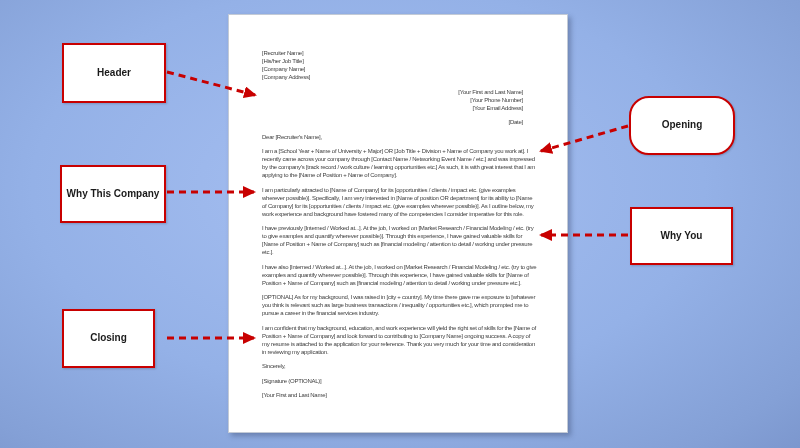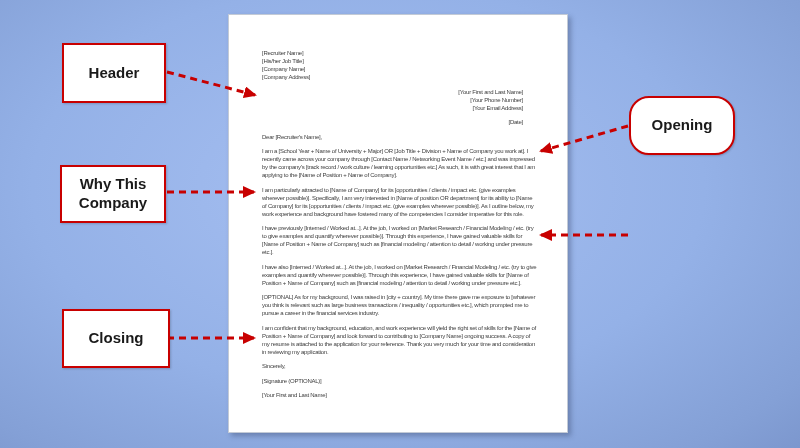--- a/index.html
+++ b/index.html
@@ -31,27 +31,27 @@
     font-size:6px;letter-spacing:-0.25px;line-height:8px;
   }
   .block{margin-bottom:6.5px;}
   .right{text-align:right;padding-right:15px;}
   .paper p{margin:0 0 6.5px 0;}
   
   .callout{
     position:absolute;z-index:3;
     background:#FFFFFF;border:2.5px solid var(--accent-red);
     display:flex;align-items:center;justify-content:center;text-align:center;
-    font-weight:700;font-size:15px;line-height:1.25;color:var(--label-black);
+    font-weight:700;font-size:10px;line-height:1.25;color:var(--label-black);
     box-shadow:1px 1px 2px rgba(0,0,0,0.18);
     padding:4px;
   }
   .co-header{left:62px;top:43px;width:104px;height:60px;}
   .co-why-this{left:60px;top:165px;width:106px;height:58px;}
-  .co-closing{left:62px;top:309px;width:108px;height:59px;}
+  .co-closing{left:62px;top:309px;width:93px;height:59px;}
   .co-opening{left:629px;top:96px;width:106px;height:59px;border-radius:20px;}
   .co-why-you{left:630px;top:207px;width:103px;height:58px;}
 </style>
 </head>
 <body>
 
 <div class="stage">
 
   <svg class="arrows" viewBox="0 0 800 448" xmlns="http://www.w3.org/2000/svg">
     <defs>
@@ -71,20 +71,23 @@
   </div>
   <div class="callout co-why-this">
     <span>Why This Company</span>
   </div>
   <div class="callout co-closing">
     <span>Closing</span>
   </div>
   <div class="callout co-opening">
     <span>Opening</span>
   </div>
+  <div class="callout co-why-you">
+    <span>Why You</span>
+  </div>
 
   <div class="paper">
     <div class="block">
         <div>[Recruiter Name]</div>
         <div>[His/her Job Title]</div>
         <div>[Company Name]</div>
         <div>[Company Address]</div>
       </div>
     <div class="block right">
         <div>[Your First and Last Name]</div>

